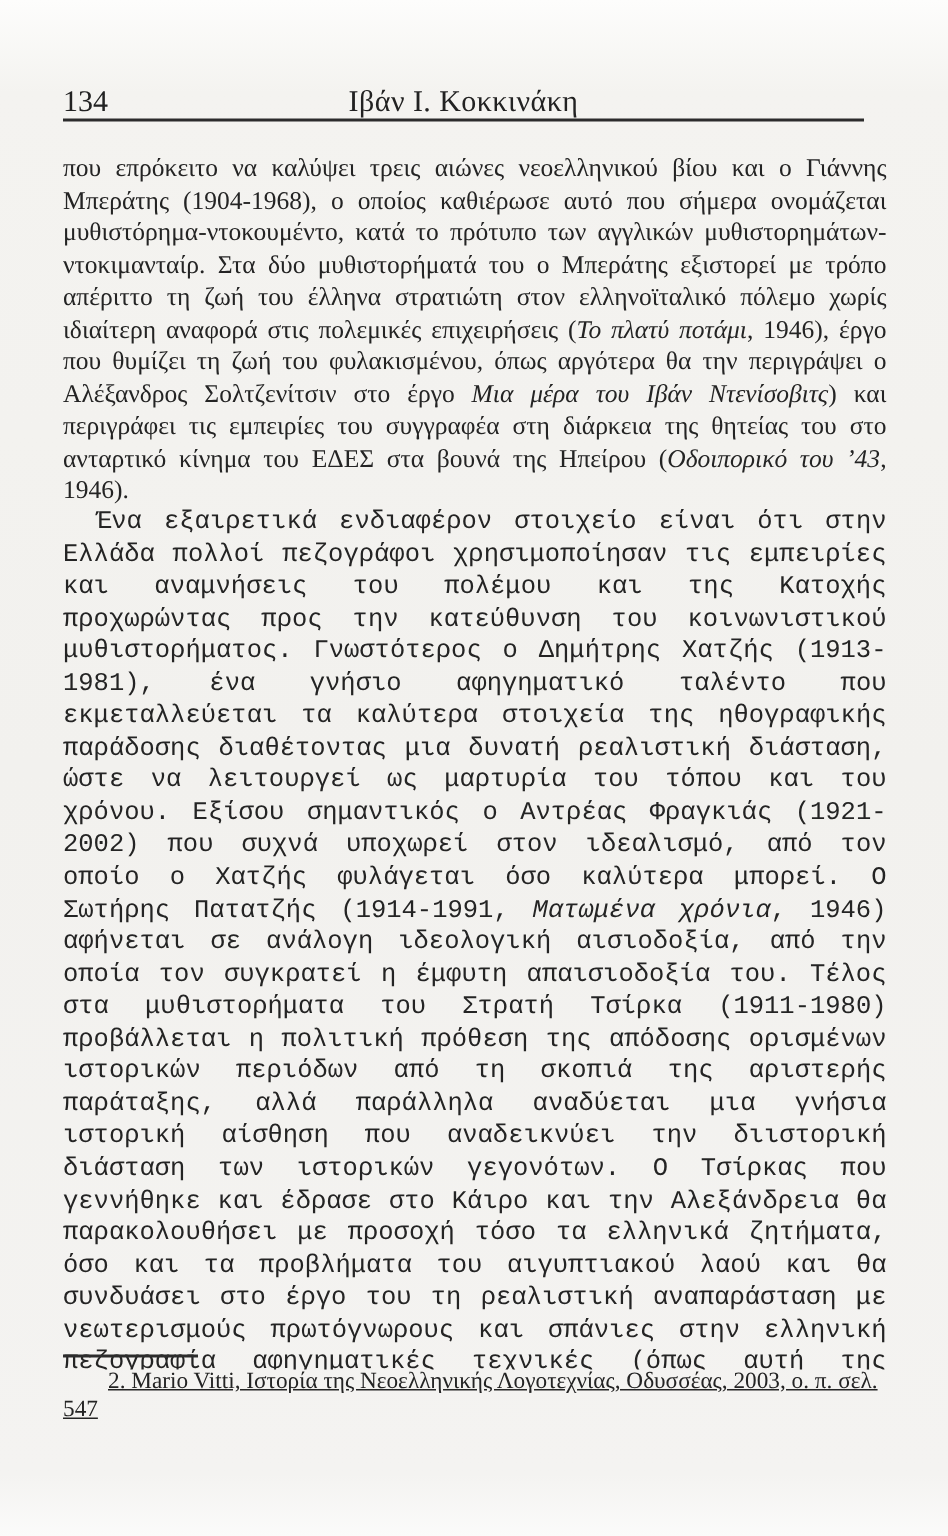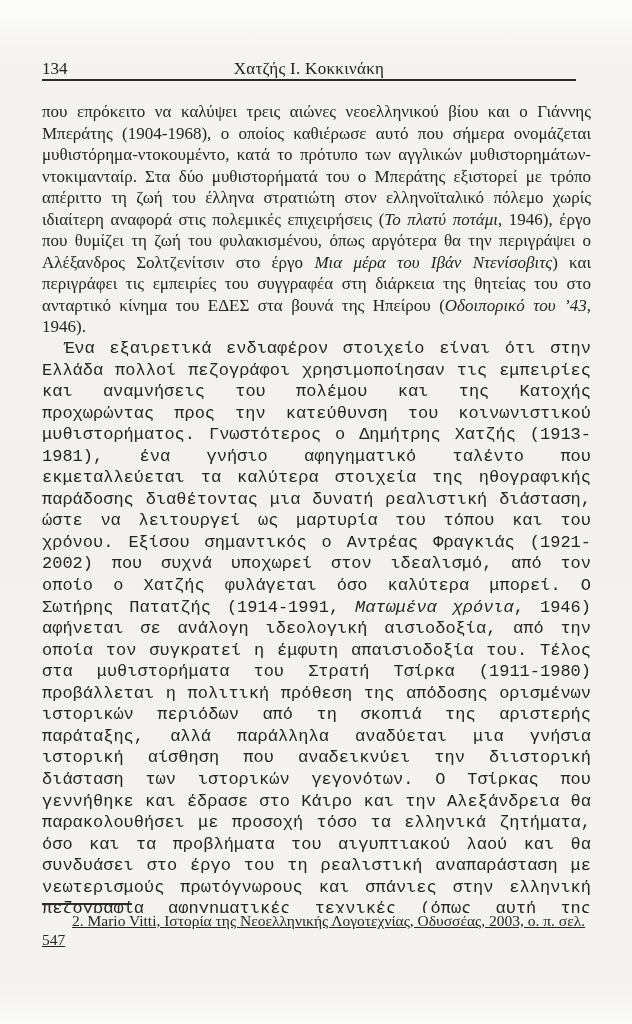--- a/index.html
+++ b/index.html
@@ -20,21 +20,21 @@
     inset: 0;
     background: linear-gradient(180deg, #fdfdfc 0%, #f4f3f0 6%, #f2f1ee 50%, #f4f3f1 96%, #fbfbfa 100%);
   }
   .page-header {
     position: absolute;
     top: 58px;
     left: 42px;
     width: 534px;
     height: 21px;
     border-bottom: 2px solid #2c2c2c;
-    font-size: 17px;
+    font-size: 20px;
     line-height: 19px;
   }
   .page-number {
     position: absolute;
     left: 0;
     bottom: 1px;
   }
   .running-title {
     position: absolute;
     left: 0;
@@ -88,21 +88,21 @@
     text-decoration: underline;
   }
 </style>
 </head>
 <body>
 
 <div class="scan-page">
 
   <div class="page-header">
     <span class="page-number">134</span>
-    <span class="running-title">Χατζής Ι. Κοκκινάκη</span>
+    <span class="running-title">Ιβάν Ι. Κοκκινάκη</span>
   </div>
 
   <div class="body-text">
     <p class="paragraph"><span>που επρόκειτο να καλύψει τρεις αιώνες νεοελληνικού βίου και ο Γιάννης Μπεράτης (1904-1968), ο οποίος καθιέρωσε αυτό που σήμερα ονομάζεται μυθιστόρημα-ντοκουμέντο, κατά το πρότυπο των αγγλικών μυθιστορημάτων-ντοκιμανταίρ. Στα δύο μυθιστορήματά του ο Μπεράτης εξιστορεί με τρόπο απέριττο τη ζωή του έλληνα στρατιώτη στον ελληνοϊταλικό πόλεμο χωρίς ιδιαίτερη αναφορά στις πολεμικές επιχειρήσεις (</span><span style="font-style: italic;">Το πλατύ ποτάμι</span><span>, 1946), έργο που θυμίζει τη ζωή του φυλακισμένου, όπως αργότερα θα την περιγράψει ο Αλέξανδρος Σολτζενίτσιν στο έργο </span><span style="font-style: italic;">Μια μέρα του Ιβάν Ντενίσοβιτς</span><span>) και περιγράφει τις εμπειρίες του συγγραφέα στη διάρκεια της θητείας του στο ανταρτικό κίνημα του ΕΔΕΣ στα βουνά της Ηπείρου (</span><span style="font-style: italic;">Οδοιπορικό του ’43</span><span>, 1946).</span></p>
     <p class="paragraph indented"><span>Ένα εξαιρετικά ενδιαφέρον στοιχείο είναι ότι στην Ελλάδα πολλοί πεζογράφοι χρησιμοποίησαν τις εμπειρίες και αναμνήσεις του πολέμου και της Κατοχής προχωρώντας προς την κατεύθυνση του κοινωνιστικού μυθιστορήματος. Γνωστότερος ο Δημήτρης Χατζής (1913-1981), ένα γνήσιο αφηγηματικό ταλέντο που εκμεταλλεύεται τα καλύτερα στοιχεία της ηθογραφικής παράδοσης διαθέτοντας μια δυνατή ρεαλιστική διάσταση, ώστε να λειτουργεί ως μαρτυρία του τόπου και του χρόνου. Εξίσου σημαντικός ο Αντρέας Φραγκιάς (1921-2002) που συχνά υποχωρεί στον ιδεαλισμό, από τον οποίο ο Χατζής φυλάγεται όσο καλύτερα μπορεί. Ο Σωτήρης Πατατζής (1914-1991, </span><span style="font-style: italic;">Ματωμένα χρόνια</span><span>, 1946) αφήνεται σε ανάλογη ιδεολογική αισιοδοξία, από την οποία τον συγκρατεί η έμφυτη απαισιοδοξία του. Τέλος στα μυθιστορήματα του Στρατή Τσίρκα (1911-1980) προβάλλεται η πολιτική πρόθεση της απόδοσης ορισμένων ιστορικών περιόδων από τη σκοπιά της αριστερής παράταξης, αλλά παράλληλα αναδύεται μια γνήσια ιστορική αίσθηση που αναδεικνύει την διιστορική διάσταση των ιστορικών γεγονότων. Ο Τσίρκας που γεννήθηκε και έδρασε στο Κάιρο και την Αλεξάνδρεια θα παρακολουθήσει με προσοχή τόσο τα ελληνικά ζητήματα, όσο και τα προβλήματα του αιγυπτιακού λαού και θα συνδυάσει στο έργο του τη ρεαλιστική αναπαράσταση με νεωτερισμούς πρωτόγνωρους και σπάνιες στην ελληνική πεζογραφία αφηγηματικές τεχνικές (όπως αυτή της εκδίπλωσης του μύθου σε πολλαπλά επίπεδα που του επιτρέπει να βλέπει πανοραμικά την περιπέτεια του ελληνισμού). Ο Τσίρκας θεωρήθηκε ο τολμηρότερος μεταπολεμικός ανανεωτής του μυθιστορήματος, ο οποίος οδήγησε σταδιακά σε εξαφάνιση τον τριτοπρόσωπο παντογνώστη αφηγητή, πράγμα που, όπως υποστηρίζει ο Mario Vitti, είναι η μοιραία συνέπεια της κρίσης που έπληξε τον κλασικό ρεαλισμό του 19ου αιώνα</span><sup>2</sup><span>.</span></p>
     <p class="paragraph indented"><span>Οι πεζογράφοι που παρουσιάστηκαν παραπάνω πρωτοεμφανίστηκαν στη δεκαετία 1940-1950 ή και λίγο νωρίτερα. Εμφανίστηκαν δηλαδή μέσα σε μια δεκαετία που πρωτοστατούσε ακόμα η γενιά του ’30 με συγγραφείς του ύψους</span></p>
   </div>
 
   <div class="footnote-block">
     <div class="footnote-rule"></div>

